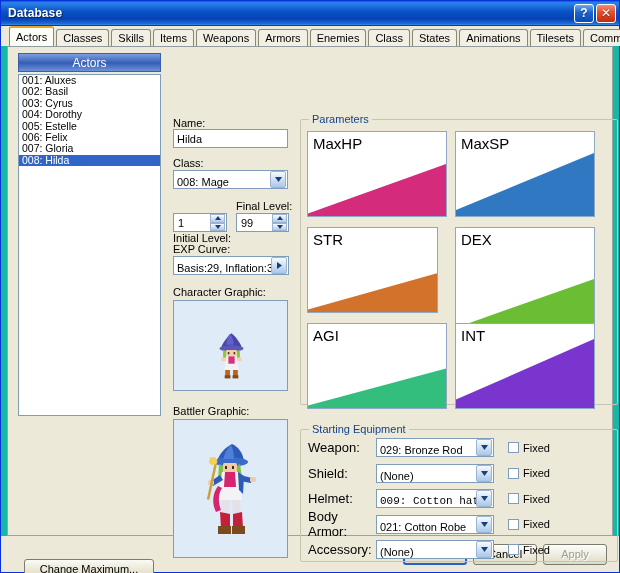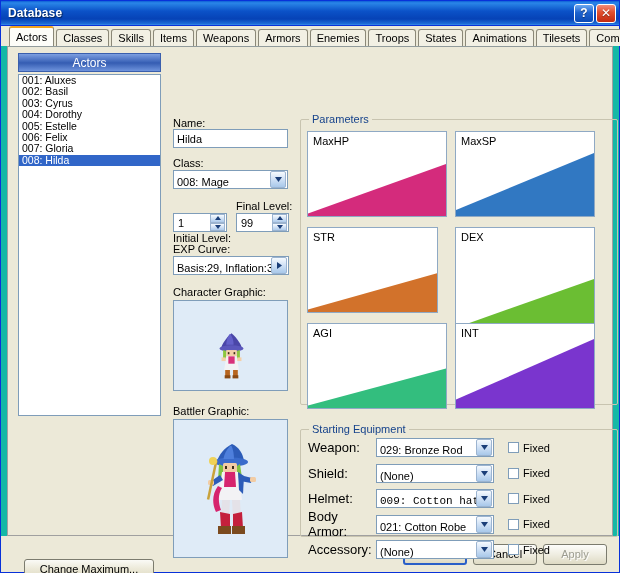--- a/index.html
+++ b/index.html
@@ -107,21 +107,21 @@
   
   .group{position:absolute;border:1px solid #C8C4B0;border-radius:2px;box-sizing:border-box;}
   .group > .gtitle{
     position:absolute;top:-7px;left:8px;background:#ECE9D8;padding:0 3px;
     font-size:11px;color:#15428B;white-space:nowrap;
   }
   .chart{
     position:absolute;background:#fff;border:1px solid #8FA9C4;
     box-sizing:border-box;overflow:hidden;
   }
-  .chart .cname{position:absolute;left:5px;top:3px;font-size:11px;color:#000;z-index:2;}
+  .chart .cname{position:absolute;left:5px;top:3px;font-size:15px;color:#000;z-index:2;}
   .chart svg{position:absolute;left:0;top:0;width:100%;height:100%;}
   .eqrow{position:absolute;display:flex;align-items:center;height:19px;}
   .eqlabel{width:68px;font-size:13px;}
   .cbox{
     width:11px;height:11px;background:#fff;border:1px solid #7F9DB9;
     box-sizing:border-box;margin-right:4px;
   }
   
   .footer{
     flex:0 0 36px;height:36px;display:flex;align-items:center;
@@ -148,21 +148,21 @@
   </div>
 
   <div class="tabstrip" id="tabstrip">
       <div class="tab active">Actors</div>
       <div class="tab">Classes</div>
       <div class="tab">Skills</div>
       <div class="tab">Items</div>
       <div class="tab">Weapons</div>
       <div class="tab">Armors</div>
       <div class="tab">Enemies</div>
-      <div class="tab">Troops</div>
+      <div class="tab">Class</div>
       <div class="tab">States</div>
       <div class="tab">Animations</div>
       <div class="tab">Tilesets</div>
       <div class="tab">Common Events</div>
     </div>
 
   <div class="content">
 
     <div class="listhdr">Actors</div>
     <div class="listbox" id="actorlist">
@@ -339,21 +339,21 @@
           </svg>
         </div>
         <div class="chart" style="left: 447px; top: 276px; width: 140px; height: 86px;">
           <div class="cname">INT</div>
           <svg viewBox="0 0 138 84" preserveAspectRatio="none">
             <path d="M0 84 L0 75.60 L138 15.12 L138 84 Z" fill="#7A35CE"></path>
           </svg>
         </div>
       </div>
 
-    <div class="group" style="left:292px;top:382px;width:318px;height:108px;">
+    <div class="group" style="left:292px;top:382px;width:318px;height:133px;">
       <div class="gtitle">Starting Equipment</div>
     </div>
     <div id="equipment">
         <div class="eqrow" style="left: 300px; top: 391px; width: 295px;">
           <div class="eqlabel">Weapon:</div>
           <div class="combo" style="position: relative; width: 118px;">
             <span>029: Bronze Rod</span>
             <div class="arrowbtn">
               <svg width="7" height="5" viewBox="0 0 7 5">
                 <path d="M0 0 H7 L3.5 5 Z" fill="#1A3E78"></path>

